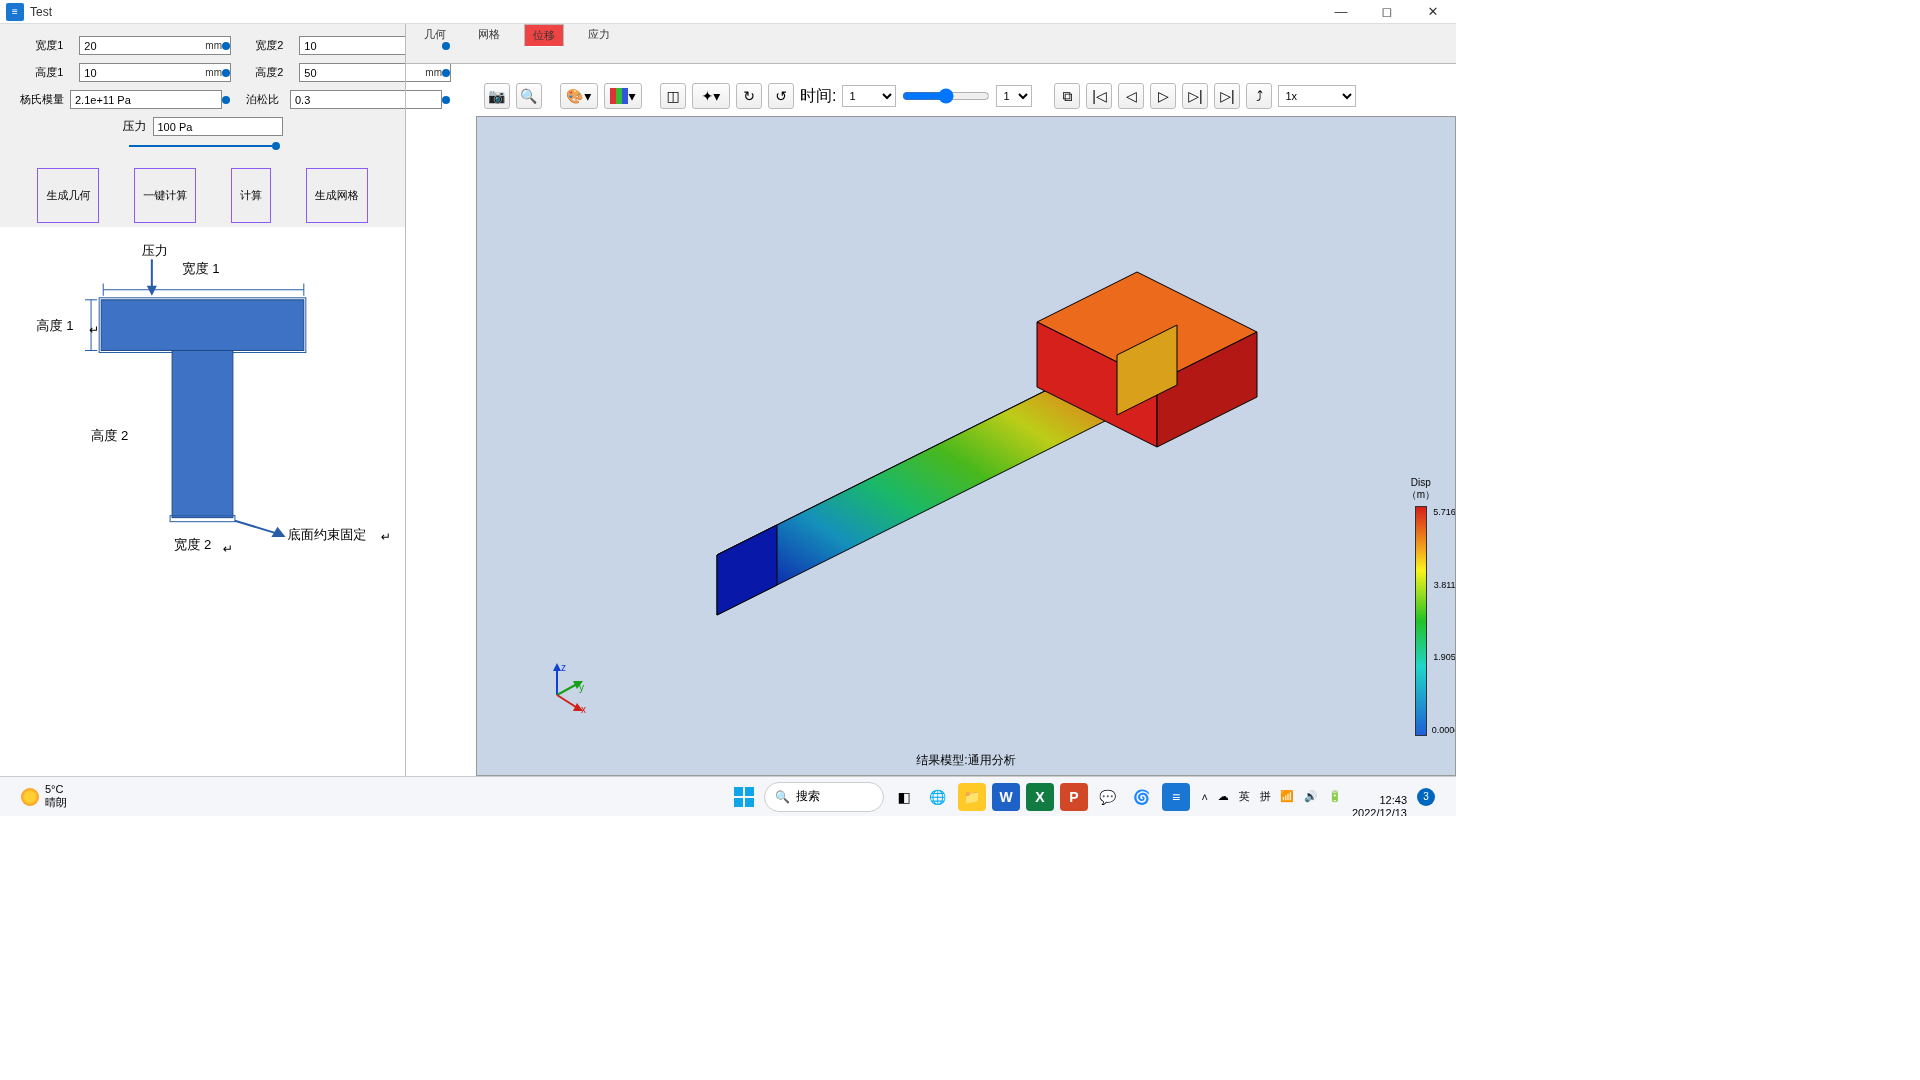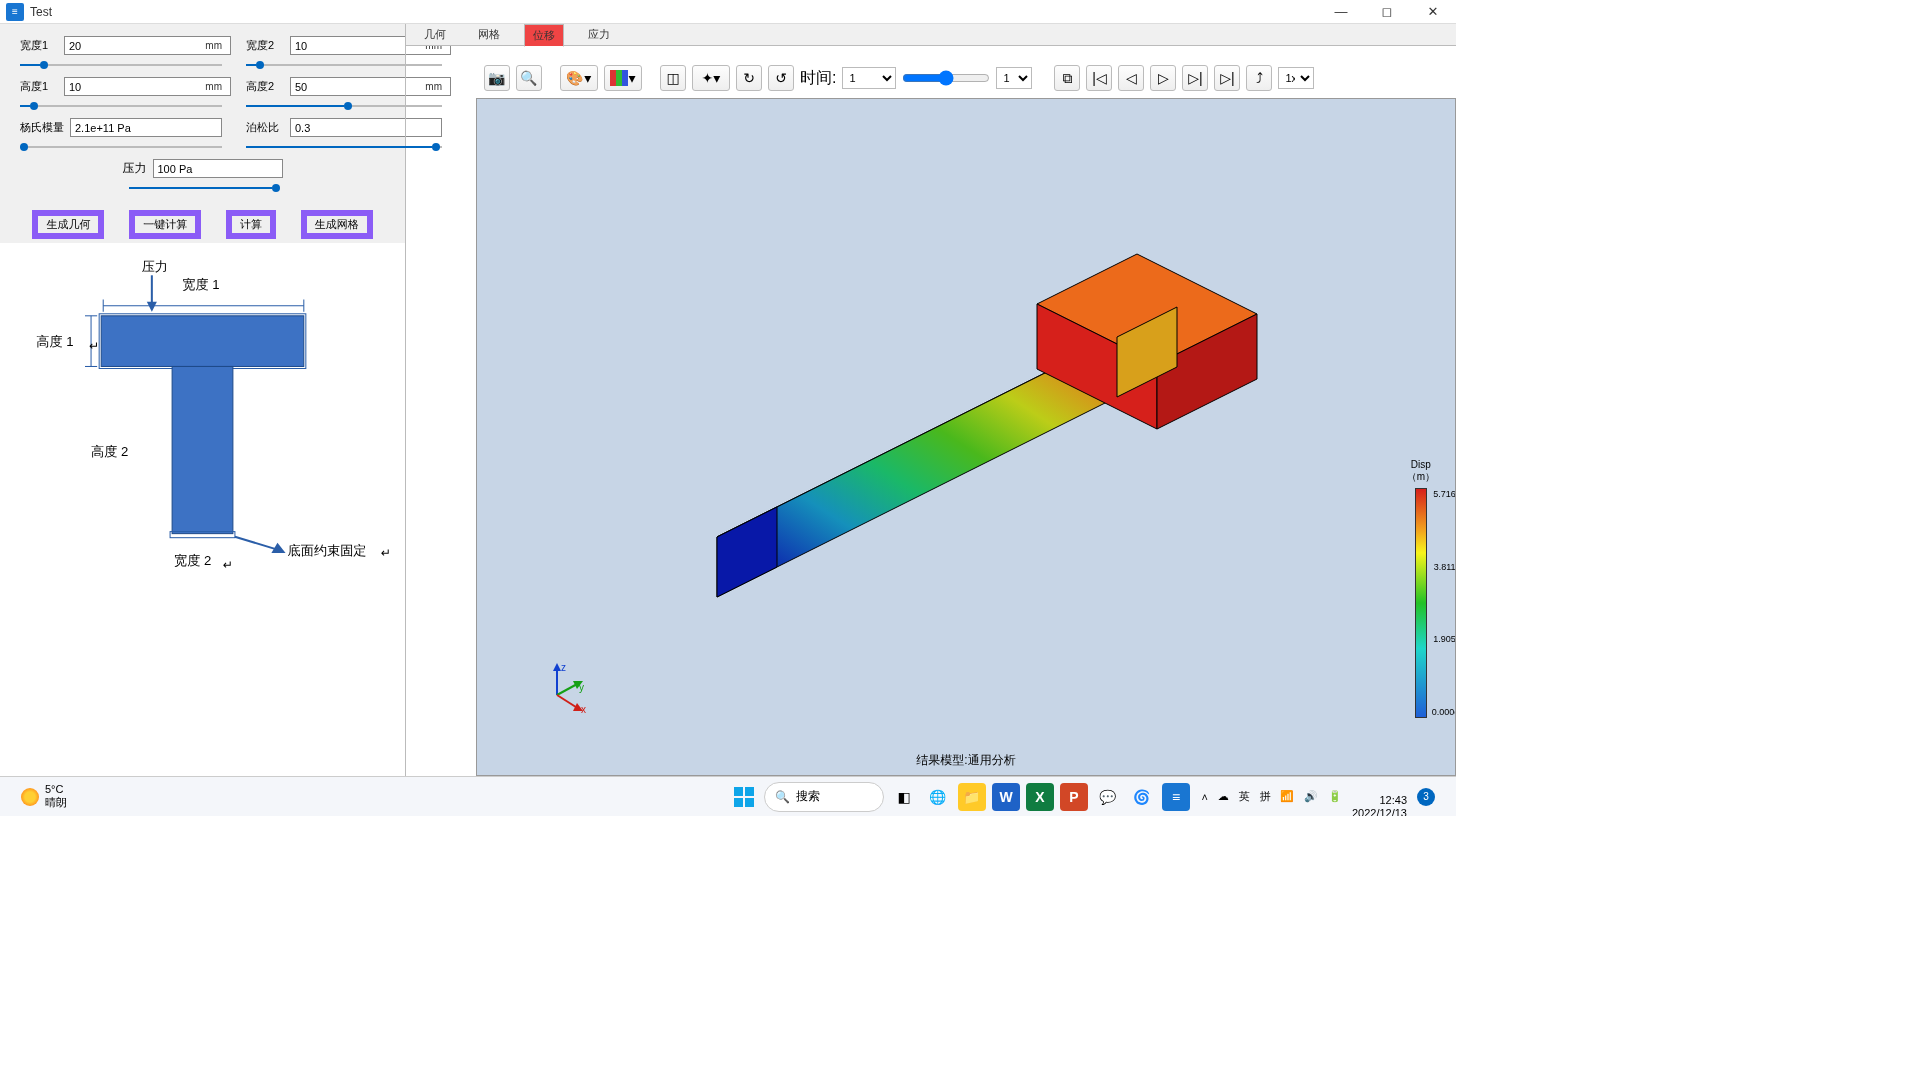--- a/index.html
+++ b/index.html
@@ -6,39 +6,39 @@
 body { width: 1456px; height: 816px; background: #fff; overflow: hidden; font-size: 12px; }
 .titlebar { height: 24px; display: flex; align-items: center; background: #fff; border-bottom: 1px solid #ddd; }
 .titlebar .app-icon { width: 18px; height: 18px; margin: 0 6px; background: #1976d2; border-radius: 2px; display: flex; align-items: center; justify-content: center; color: #fff; font-size: 10px; }
 .titlebar .title { font-size: 12px; color: #333; }
 .titlebar .winctl { margin-left: auto; display: flex; }
 .titlebar .winctl div { width: 46px; height: 24px; display: flex; align-items: center; justify-content: center; font-size: 13px; color: #333; }
 .main { display: flex; height: 752px; }
 .left-panel { width: 405px; background: #fff; display: flex; flex-direction: column; }
 .param-area { padding: 12px 20px 4px 20px; background: #f0f0f0; }
 .param-grid { display: grid; grid-template-columns: 1fr 1fr; gap: 8px 24px; }
-.param-item { display: flex; flex-direction: column; justify-content: flex-end; }
+.param-item { display: flex; flex-direction: row; justify-content: flex-end; }
 .param-row { display: flex; align-items: center; gap: 6px; }
 .param-row label { font-size: 11px; white-space: nowrap; min-width: 38px; }
 .param-row input { flex: 1; height: 19px; border: 1px solid #888; padding: 0 4px; font-size: 11px; background: #fff; }
 .param-row .unit { font-size: 10px; color: #333; margin-left: -32px; pointer-events: none; }
 .slider { height: 8px; margin-top: 6px; position: relative; }
 .slider::before { content: ""; position: absolute; top: 3px; left: 0; right: 0; height: 2px; background: #bbb; }
 .slider .track-fill { position: absolute; top: 3px; left: 0; height: 2px; background: #0067c0; }
 .slider .thumb { position: absolute; top: 0; width: 8px; height: 8px; background: #0067c0; border-radius: 50%; }
 .pressure-row { display: flex; flex-direction: column; align-items: center; margin-top: 8px; }
 .pressure-row .inner { display: flex; align-items: center; gap: 6px; }
 .pressure-row input { width: 130px; height: 19px; border: 1px solid #888; padding: 0 4px; font-size: 11px; }
 .pressure-row .slider { width: 148px; }
 .btn-row { display: flex; justify-content: space-around; margin-top: 18px; }
-.btn-row button { font-size: 11px; padding: 1px 8px; border: 6px solid #8b5cf6; background: #efefef; }
+.btn-row button { font-size: 11px; padding: 19px 8px; border: 1px solid #8b5cf6; background: #efefef; }
 .diagram-area { flex: 1; background: #fff; padding: 10px; }
 .diagram-svg { width: 100%; }
 .right-panel { flex: 1; display: flex; flex-direction: column; border-left: 1px solid #bbb; }
-.tabs { height: 22px; display: flex; align-items: flex-start; padding-left: 10px; gap: 16px; background: #f0f0f0; border-bottom: 1px solid #bbb; }
+.tabs { height: 40px; display: flex; align-items: flex-start; padding-left: 10px; gap: 16px; background: #f0f0f0; border-bottom: 1px solid #bbb; }
 .tabs .tab { font-size: 11px; padding: 3px 8px; color: #333; cursor: pointer; }
 .tabs .tab.active { background: #ef4444; border: 1px solid #bbb; border-bottom: 1px solid #fff; margin-bottom: -1px; }
 .toolbar { height: 40px; display: flex; align-items: center; gap: 6px; padding: 0 8px; background: #fff; margin-top: 12px; margin-left: 70px; }
 .tbbtn { width: 26px; height: 26px; border: 1px solid #bbb; border-radius: 3px; display: flex; align-items: center; justify-content: center; background: linear-gradient(#fdfdfd,#eee); font-size: 14px; }
 .tbbtn.wide { width: 38px; }
 .tbsel { height: 22px; border: 1px solid #bbb; font-size: 11px; padding: 0 2px; background: #fff; }
 .viewport { flex: 1; position: relative; margin-left: 70px; background: #c7d5e6; border: 1px solid #999; overflow: hidden; }
 .model-caption { position: absolute; bottom: 6px; left: 50%; transform: translateX(-50%); font-size: 12px; color: #000; }
 .legend { position: absolute; right: 20px; top: 360px; font-size: 10px; text-align: center; }
 .legend .bar { width: 12px; height: 230px; margin: 4px auto; background: linear-gradient(to bottom, #d6201b 0%, #f2a21d 18%, #f8f41a 28%, #23c226 50%, #1fd6c9 70%, #1f5fd6 100%, #0e1eab 100%); border: 1px solid #333; position: relative; }
@@ -229,21 +229,21 @@
       <input type="range" style="width: 88px;" value="50">
       <select class="tbsel" style="width:36px"><option>1</option></select>
       <div style="width:10px"></div>
       <div class="tbbtn">⧉</div>
       <div class="tbbtn">|◁</div>
       <div class="tbbtn">◁</div>
       <div class="tbbtn">▷</div>
       <div class="tbbtn">▷|</div>
       <div class="tbbtn">▷|</div>
       <div class="tbbtn">⤴</div>
-      <select class="tbsel" style="width:36px"><option>1x</option></select>
+      <select class="tbsel" style="width:78px"><option>1x</option></select>
     </div>
 
     <div class="viewport">
 
       <svg class="iso-beam" width="560" height="420" viewBox="0 0 560 420">
         <defs>
           <linearGradient id="gradTop" x1="0" y1="1" x2="1" y2="0">
             <stop offset="0%" stop-color="#0818a8"></stop>
             <stop offset="12%" stop-color="#1244d0"></stop>
             <stop offset="25%" stop-color="#18a8d8"></stop>

